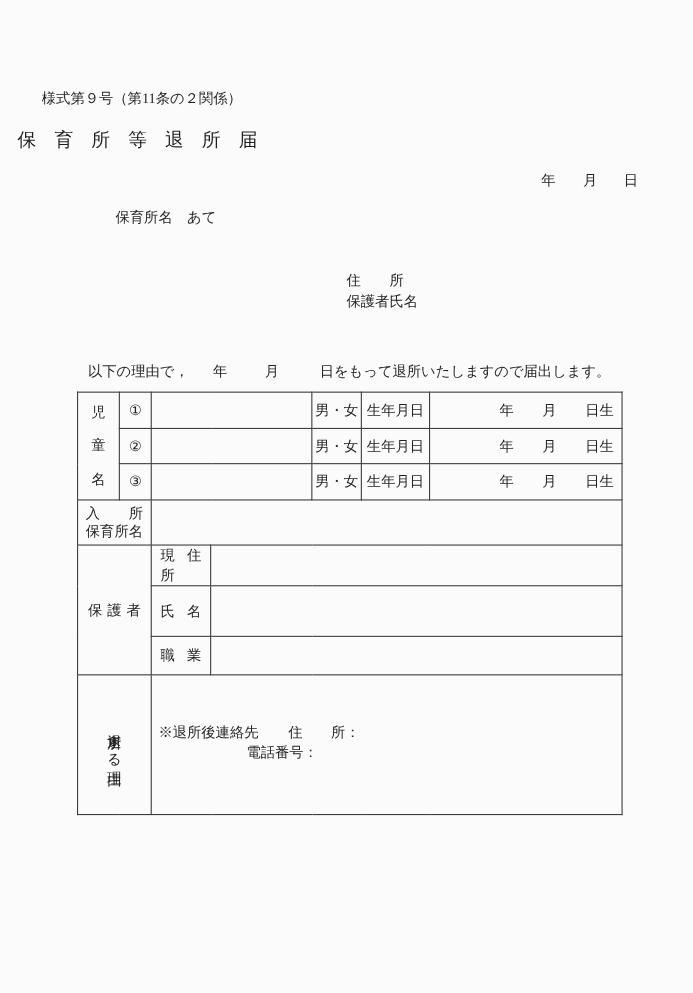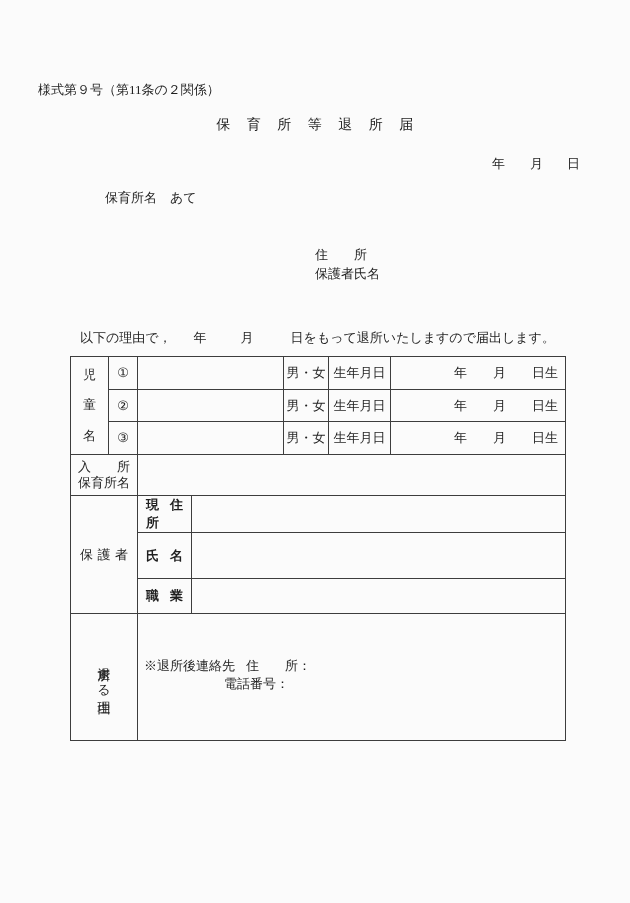--- a/index.html
+++ b/index.html
@@ -7,21 +7,21 @@
     width:630px;height:903px;
     background:#fbfbfb;
     color:#1f1f1f;
     font-family:"Liberation Serif","DejaVu Serif",serif;
     font-size:13px;
     position:relative;
     overflow:hidden;
   }
   .abs{position:absolute;white-space:nowrap;}
   #form-number{left:38px;top:81px;}
-  #form-title{left:0;right:0;top:116px;text-align:center;font-size:14px;letter-spacing:16.5px;text-indent:16px;}
+  #form-title{left:0;right:0;top:116px;text-align:left;font-size:17px;letter-spacing:16.5px;text-indent:16px;}
   #date-line{top:155px;right:50px;text-align:right;}
   #date-line .m{margin-left:25px;}
   #date-line .d{margin-left:24px;}
   #addressee{left:105px;top:189px;}
   #addr-block{left:315px;top:245px;line-height:19px;white-space:nowrap;position:absolute;}
   #intro{left:80px;top:317px;margin-top:12px;}
   #intro .yy{margin-left:22px;}
   #intro .mm{margin-left:34px;}
   #intro .rr{margin-left:37px;}
 
@@ -34,34 +34,34 @@
     border:1px solid #3d3d3d;
     padding:0;
     font-size:13px;
     vertical-align:middle;
     overflow:hidden;
   }
   td.center{text-align:center;}
   td.child-label{vertical-align:middle;}
   .child-label-inner{display:flex;flex-direction:column;justify-content:space-around;height:92px;text-align:center;}
   td.dob-val{text-align:right;padding-right:7px !important;}
-  td.jlabel{text-align:justify;text-align-last:justify;padding:0 8px !important;font-weight:bold;}
+  td.jlabel{text-align:justify;text-align-last:justify;padding:0 8px !important;}
   td.glabel{text-align:justify;text-align-last:justify;padding:0 9px !important;}
   td.nursery-label{padding:4px 7px !important;line-height:16px;}
   .jline{text-align:justify;text-align-last:justify;}
   td.reason-label{text-align:center;}
   .vert{
     writing-mode:vertical-rl;
     text-orientation:upright;
     letter-spacing:1px;
     display:inline-block;
     line-height:1;
   }
   td.reason-body{vertical-align:bottom;padding:0 0 5px 6px !important;line-height:18px;}
-  .note-addr{display:inline-block;margin-left:11px;}
+  .note-addr{display:inline-block;margin-left:27px;}
   .note-phone{display:inline-block;margin-left:80px;}
 </style>
 </head>
 <body>
 
 <div class="abs" id="form-number">様式第９号（第11条の２関係）</div>
 
 <div class="abs" id="form-title">保育所等退所届</div>
 
 <div class="abs" id="date-line">

